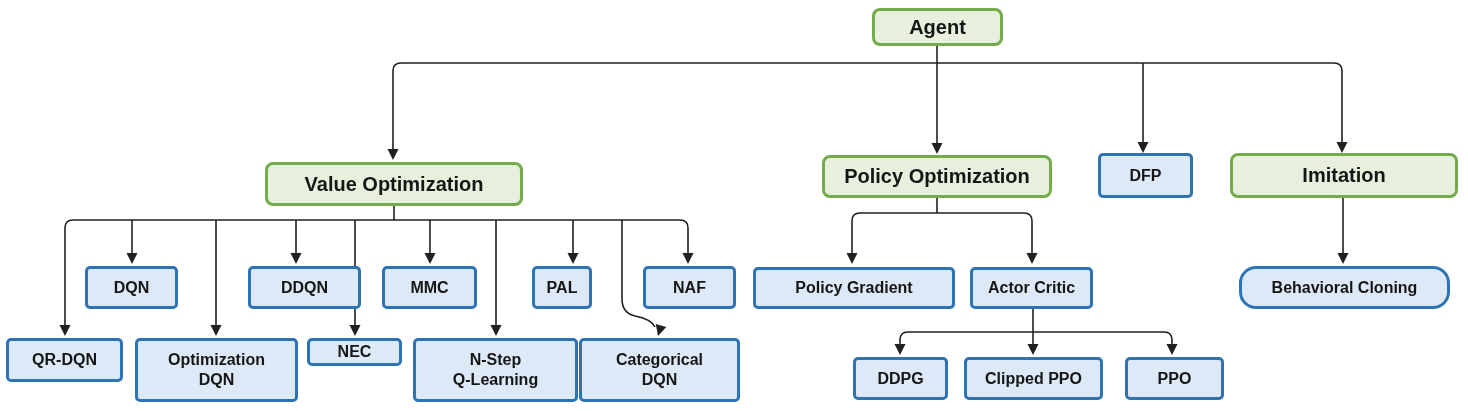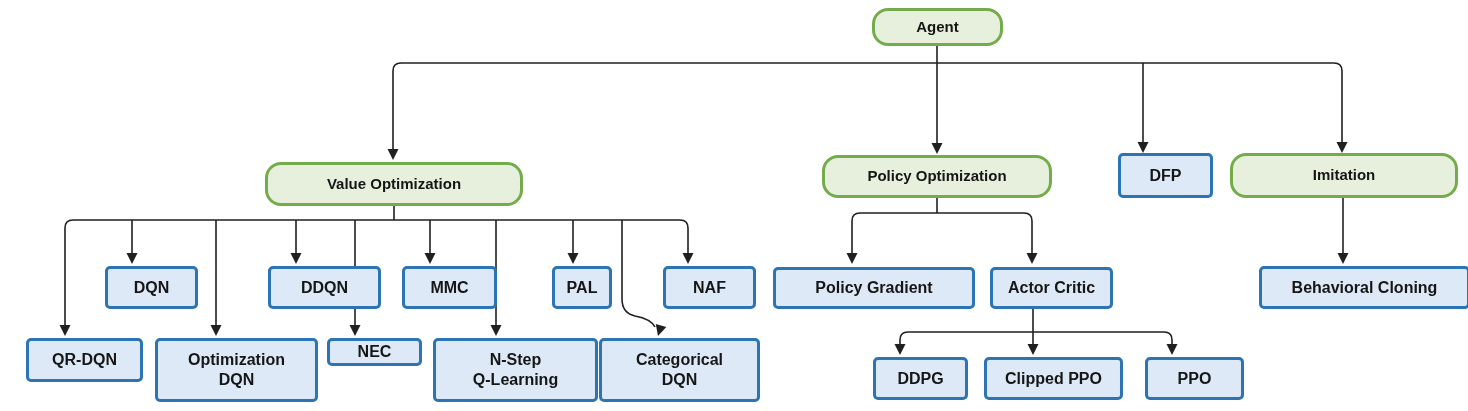--- a/index.html
+++ b/index.html
@@ -25,30 +25,29 @@
     text-align: center;
     font-weight: bold;
     color: #161616;
     white-space: pre-line;
     line-height: 1.22;
     z-index: 2;
   }
   .node.green {
     background: var(--green-fill, #e6f0dc);
     border: 3px solid var(--green-border, #74ac4c);
-    border-radius: 16px;
-    font-size: 15px;
+    border-radius: 8px;
+    font-size: 20px;
     text-align: right;
   }
   .node.blue {
     background: var(--blue-fill, #dde9f6);
     border: 3px solid var(--blue-border, #2d74b5);
     border-radius: 5px;
     font-size: 16px;
-    margin-left: 20px;
   }
   path.wire {
     fill: none;
     stroke: var(--line, #202020);
     stroke-width: 1.6;
   }
   polygon.head { fill: var(--line, #202020); stroke: none; }
 
   
   #n-agent              { left: 872px;  top: 8px;   width: 131px; height: 38px; }
@@ -56,21 +55,21 @@
   #n-policy-optimization{ left: 822px;  top: 155px; width: 230px; height: 43px; }
   #n-dfp                { left: 1098px; top: 153px; width: 95px;  height: 45px; }
   #n-imitation          { left: 1230px; top: 153px; width: 228px; height: 45px; }
   #n-dqn                { left: 85px;   top: 266px; width: 93px;  height: 43px; }
   #n-ddqn               { left: 248px;  top: 266px; width: 113px;  height: 43px; }
   #n-mmc                { left: 382px;  top: 266px; width: 95px;  height: 43px; }
   #n-pal                { left: 532px;  top: 266px; width: 60px;  height: 43px; }
   #n-naf                { left: 643px;  top: 266px; width: 93px;  height: 43px; }
   #n-policy-gradient    { left: 753px;  top: 267px; width: 202px; height: 42px; }
   #n-actor-critic       { left: 970px;  top: 267px; width: 123px; height: 42px; }
-  #n-behavioral-cloning { left: 1239px; top: 266px; width: 211px; height: 43px; }
+  #n-behavioral-cloning { left: 1239px; top: 266px; width: 211px; height: 43px; border-radius: 17px; }
   #n-qr-dqn             { left: 6px;    top: 338px; width: 117px; height: 44px; }
   #n-bootstrapped-dqn   { left: 135px;  top: 338px; width: 163px; height: 64px; }
   #n-nec                { left: 307px;  top: 338px; width: 95px;  height: 28px; }
   #n-n-step-q-learning  { left: 413px;  top: 338px; width: 165px; height: 64px; }
   #n-categorical-dqn    { left: 579px;  top: 338px; width: 161px; height: 64px; }
   #n-ddpg               { left: 853px;  top: 357px; width: 95px;  height: 43px; }
   #n-clipped-ppo        { left: 964px;  top: 357px; width: 139px; height: 43px; }
   #n-ppo                { left: 1125px; top: 357px; width: 99px;  height: 43px; }
 </style>
 </head>

